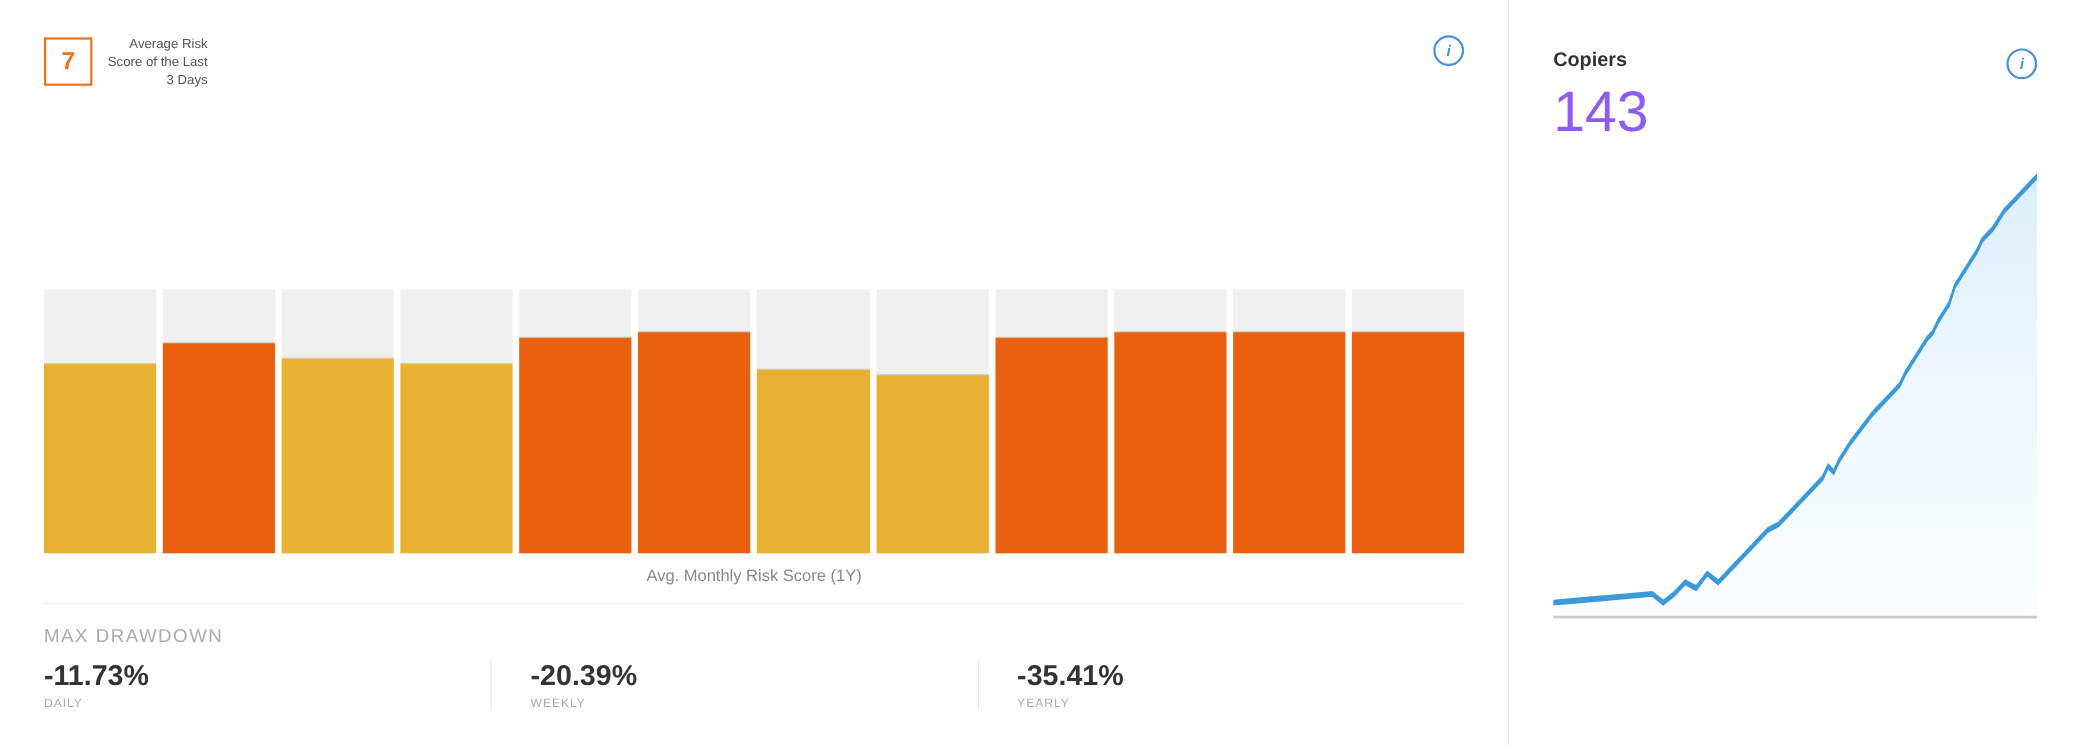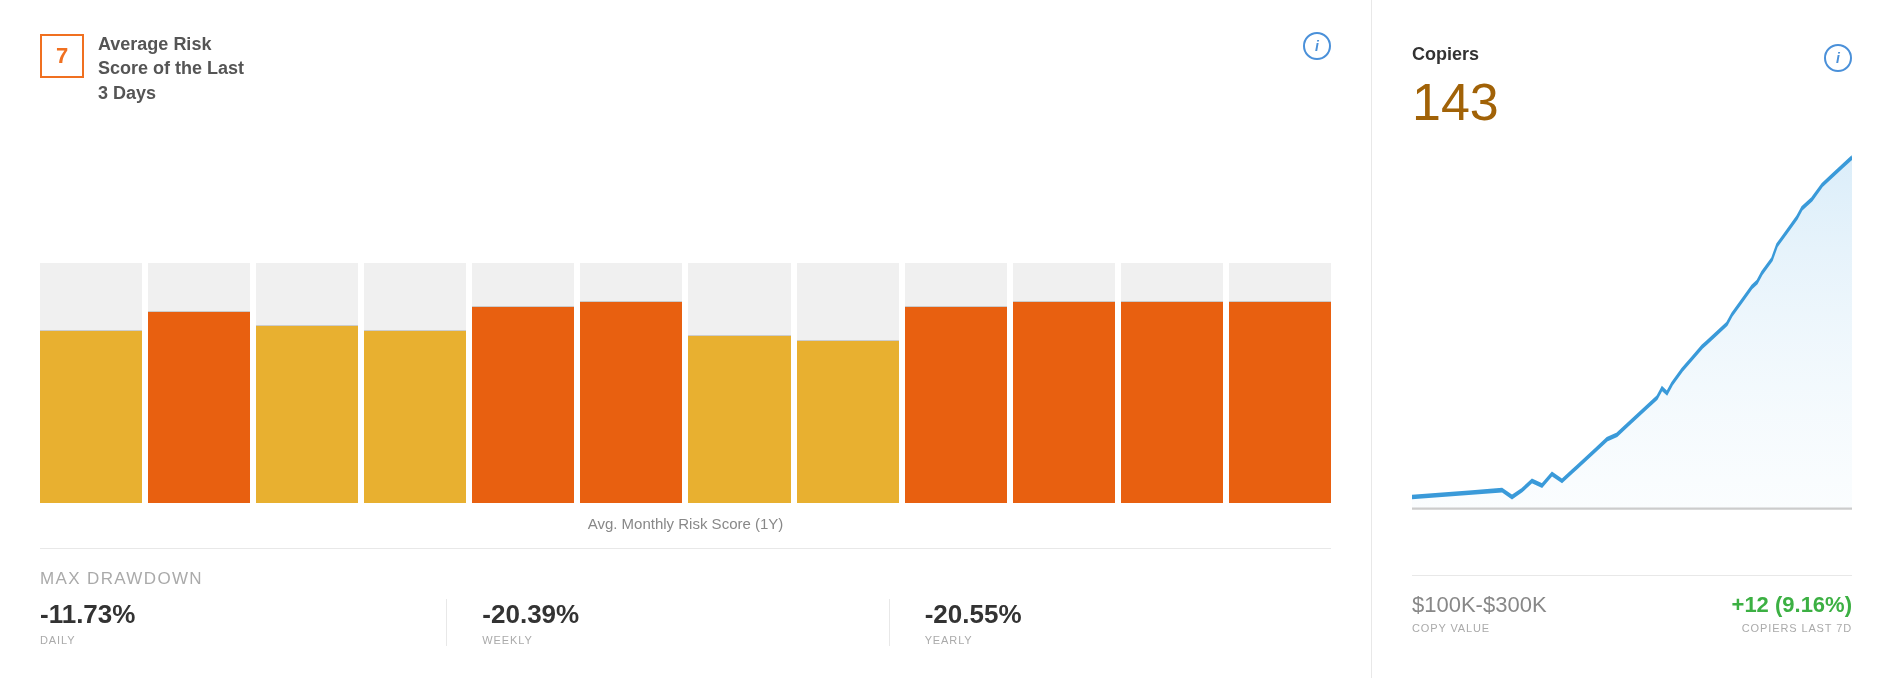--- a/index.html
+++ b/index.html
@@ -51,24 +51,25 @@
       align-items: center;
       justify-content: center;
       font-size: 22px;
       font-weight: 700;
       color: #f07020;
       flex-shrink: 0;
       margin-top: 2px;
     }
 
     .title-text {
-      font-size: 18px;
-      font-weight: 700;
+      font-size: 12px;
+      font-weight: 400;
       color: #555;
       line-height: 1.35;
+      text-align: right;
     }
 
     .info-icon {
       width: 28px;
       height: 28px;
       border: 2px solid #4a90d9;
       border-radius: 50%;
       display: flex;
       align-items: center;
       justify-content: center;
@@ -177,21 +178,21 @@
     .copiers-title {
       font-size: 18px;
       font-weight: 600;
       color: #333;
       margin-bottom: 4px;
     }
 
     .copiers-count {
       font-size: 52px;
       font-weight: 300;
-      color: #a16207;
+      color: #8b5cf6;
       line-height: 1.1;
       margin-bottom: 8px;
     }
 
     .chart-right {
       flex: 1;
       position: relative;
       margin-bottom: 20px;
       min-height: 160px;
     }
@@ -337,21 +338,21 @@
     <div class="drawdown-values" id="drawdown-values">
     <div class="drawdown-item">
           <div class="drawdown-value">-11.73%</div>
           <div class="drawdown-period">DAILY</div>
         </div>
         <div class="drawdown-item">
           <div class="drawdown-value">-20.39%</div>
           <div class="drawdown-period">WEEKLY</div>
         </div>
         <div class="drawdown-item">
-          <div class="drawdown-value">-20.55%</div>
+          <div class="drawdown-value">-35.41%</div>
           <div class="drawdown-period">YEARLY</div>
         </div>
       </div>
   </div>
 </div>
 
 <div class="right-panel">
   <div class="right-header-row">
     <div class="copiers-title">Copiers</div>
     <div class="info-icon">i</div>
@@ -369,23 +370,13 @@
         </linearGradient>
       </defs>
 
       <polygon points="0,160 0,155 30,154 60,153 90,152 100,155 110,152 120,148 130,150 140,145 150,148 160,144 165,142 175,138 185,134 195,130 205,128 215,124 225,120 235,116 245,112 250,108 255,110 260,106 270,100 280,95 290,90 295,88 305,84 315,80 320,76 330,70 340,64 345,62 350,58 360,52 365,46 375,40 385,34 390,30 400,26 410,20 420,16 430,12 440,8 440,160" fill="url(#areaGrad)"></polygon>
       <polyline points="0,155 30,154 60,153 90,152 100,155 110,152 120,148 130,150 140,145 150,148 160,144 165,142 175,138 185,134 195,130 205,128 215,124 225,120 235,116 245,112 250,108 255,110 260,106 270,100 280,95 290,90 295,88 305,84 315,80 320,76 330,70 340,64 345,62 350,58 360,52 365,46 375,40 385,34 390,30 400,26 410,20 420,16 430,12 440,8" fill="none" stroke="#3a9ad9" stroke-width="2"></polyline>
 
       <line x1="0" y1="160" x2="440" y2="160" stroke="#ccc" stroke-width="1"></line>
     </svg>
   </div>
 
-  <div class="bottom-stats">
-    <div class="copy-value-group">
-      <div class="copy-value-amount">$100K-$300K</div>
-      <div class="copy-value-label">COPY VALUE</div>
-    </div>
-    <div class="copiers-change-group">
-      <div class="copiers-change-value">+12 (9.16%)</div>
-      <div class="copiers-change-label">COPIERS LAST 7D</div>
-    </div>
-  </div>
 </div>
 
 </body></html>

